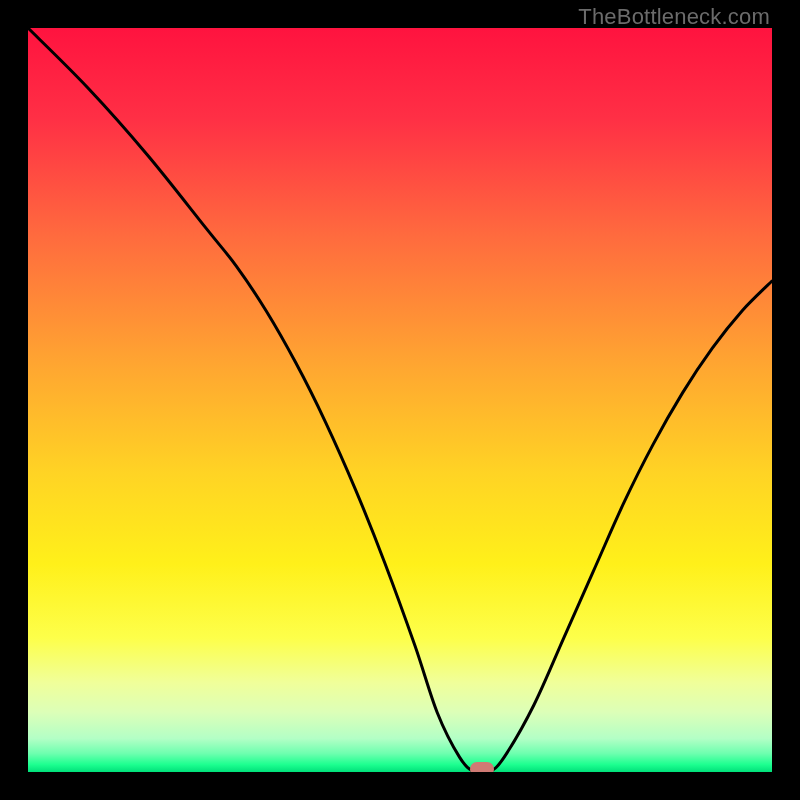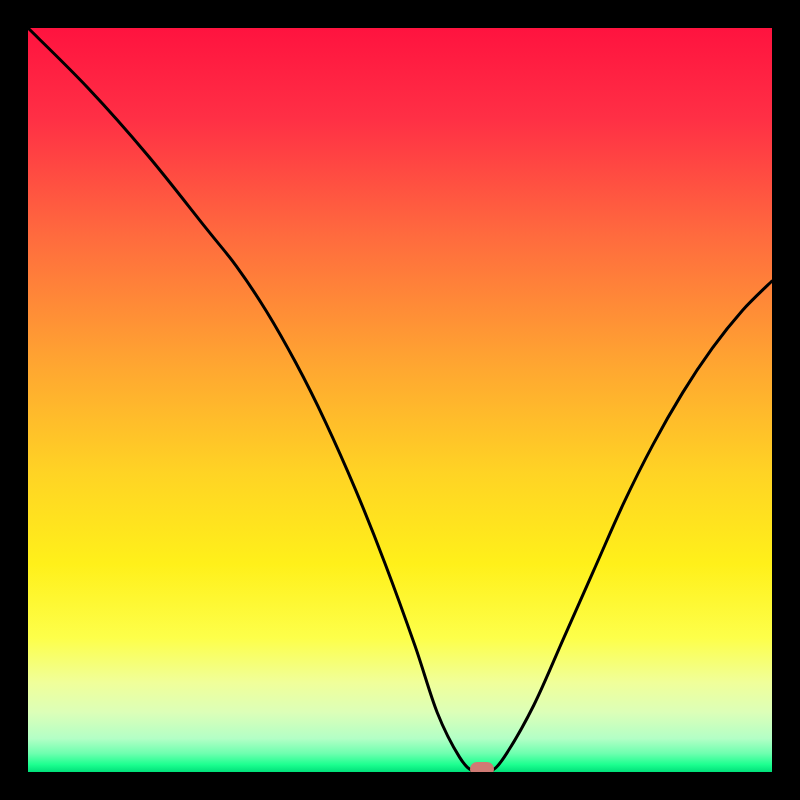--- a/index.html
+++ b/index.html
@@ -48,20 +48,21 @@
     height: 14px;
     border-radius: 7px;
     transform: translate(-50%, -50%);
   }
 </style>
 </head>
 <body>
 
 <div class="frame">
 
+  <div class="watermark">TheBottleneck.com</div>
 
   <div class="plot-area">
 
     <svg class="gradient-bg" viewBox="0 0 744 744" preserveAspectRatio="none">
       <defs>
         <linearGradient id="bgGrad" x1="0" y1="0" x2="0" y2="1">
             <stop offset="0%" stop-color="#ff133f"></stop>
             <stop offset="12%" stop-color="#ff2f45"></stop>
             <stop offset="28.000000000000004%" stop-color="#ff6b3e"></stop>
             <stop offset="45%" stop-color="#ffa531"></stop>

